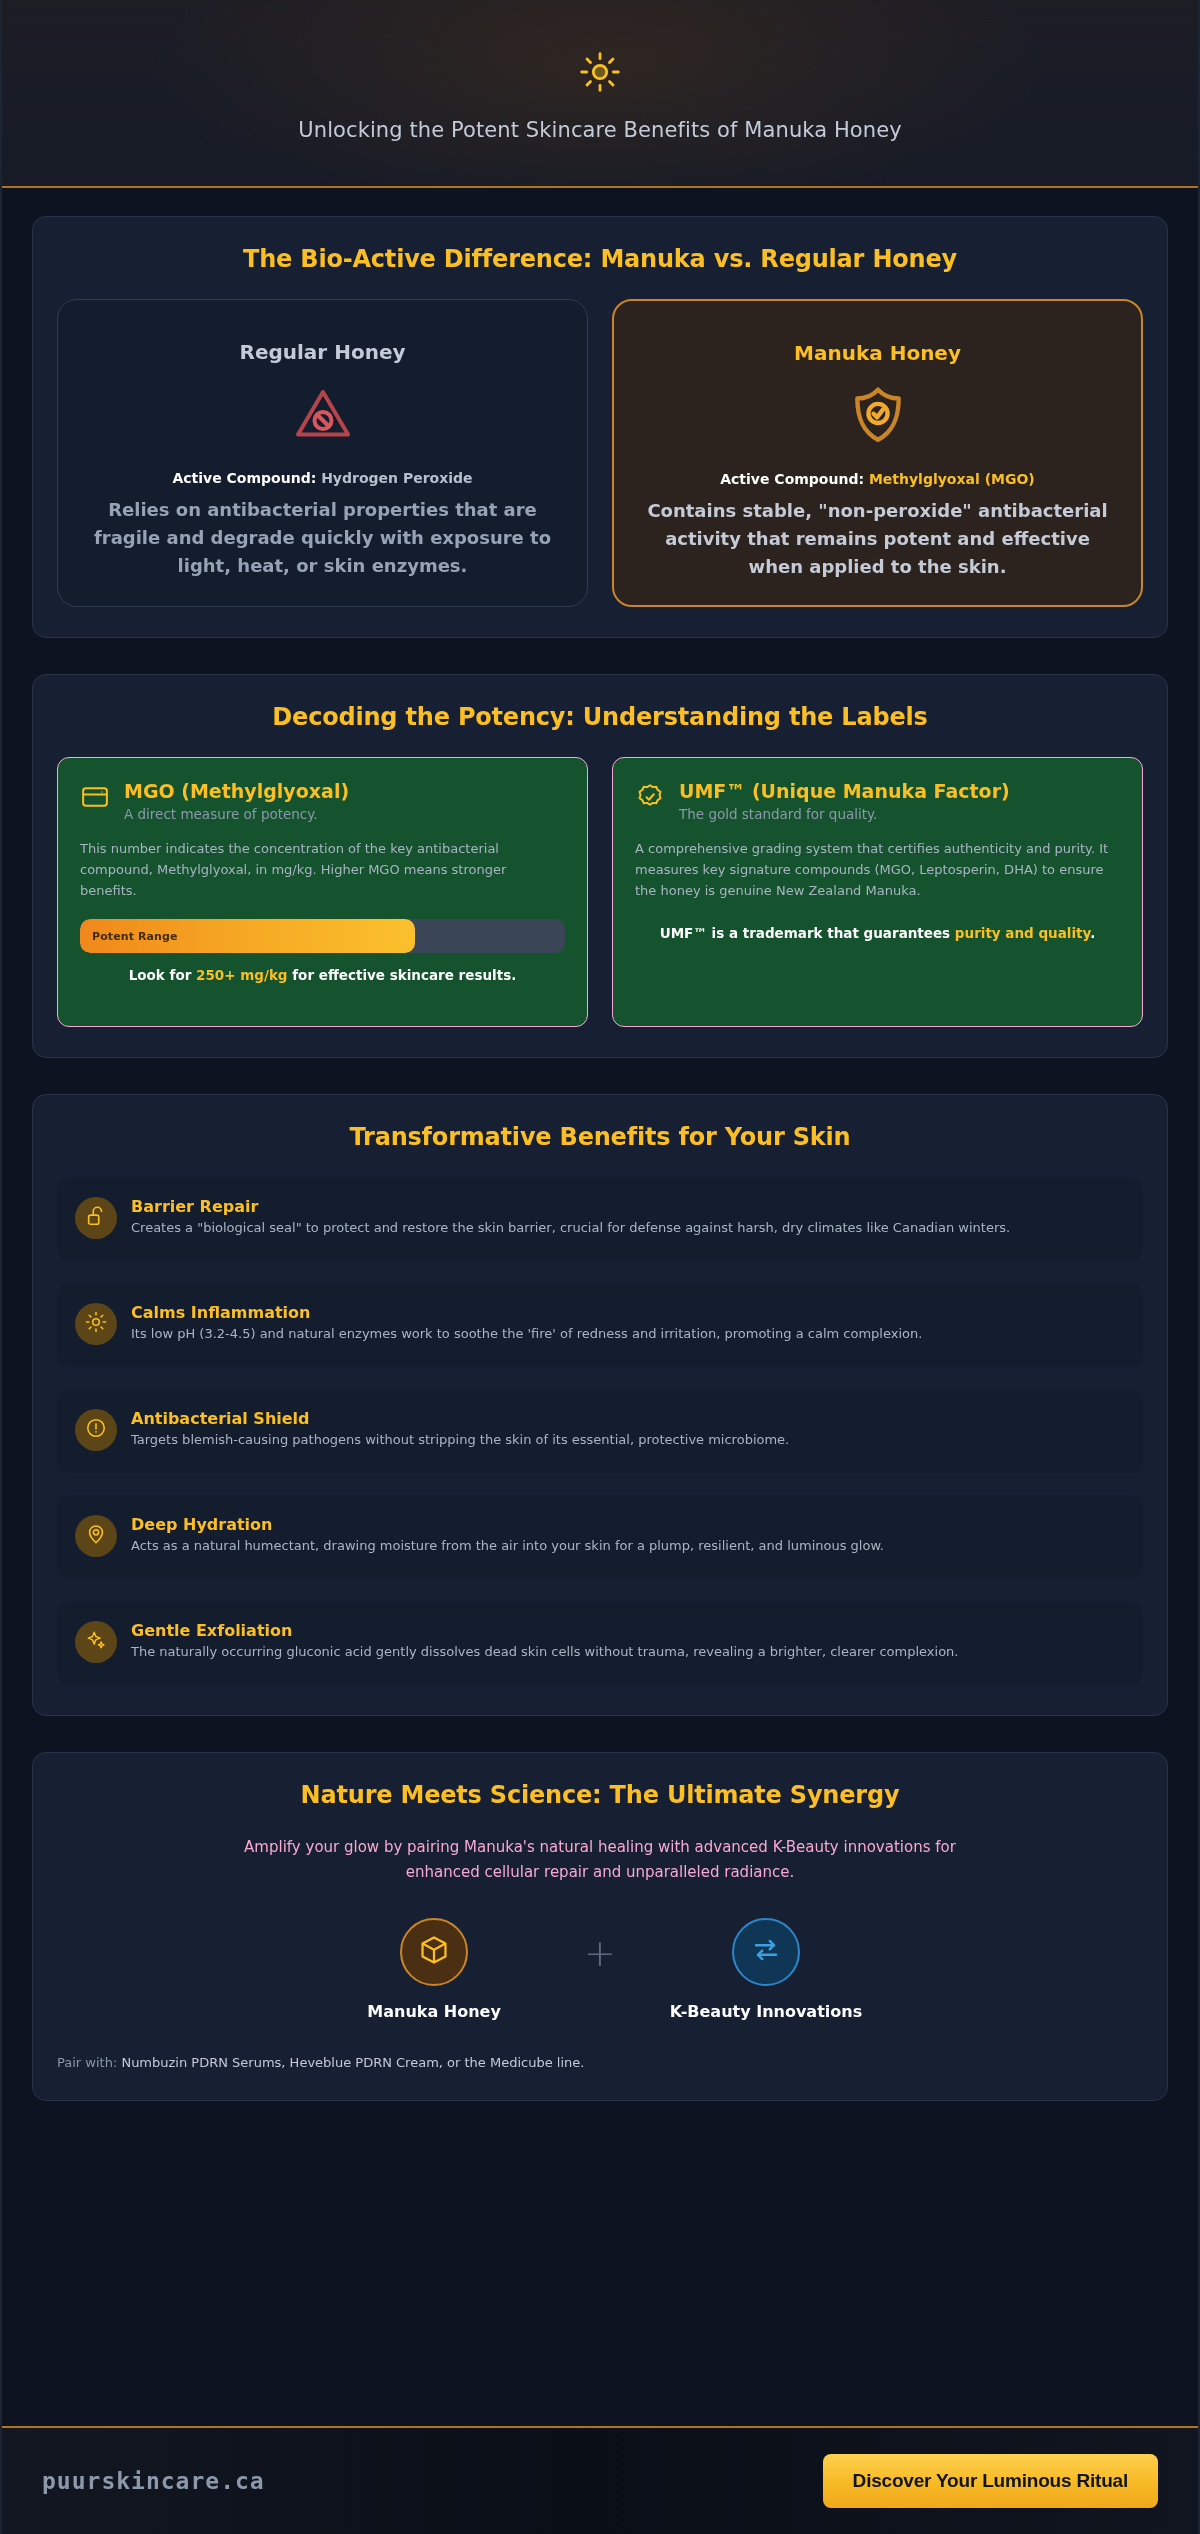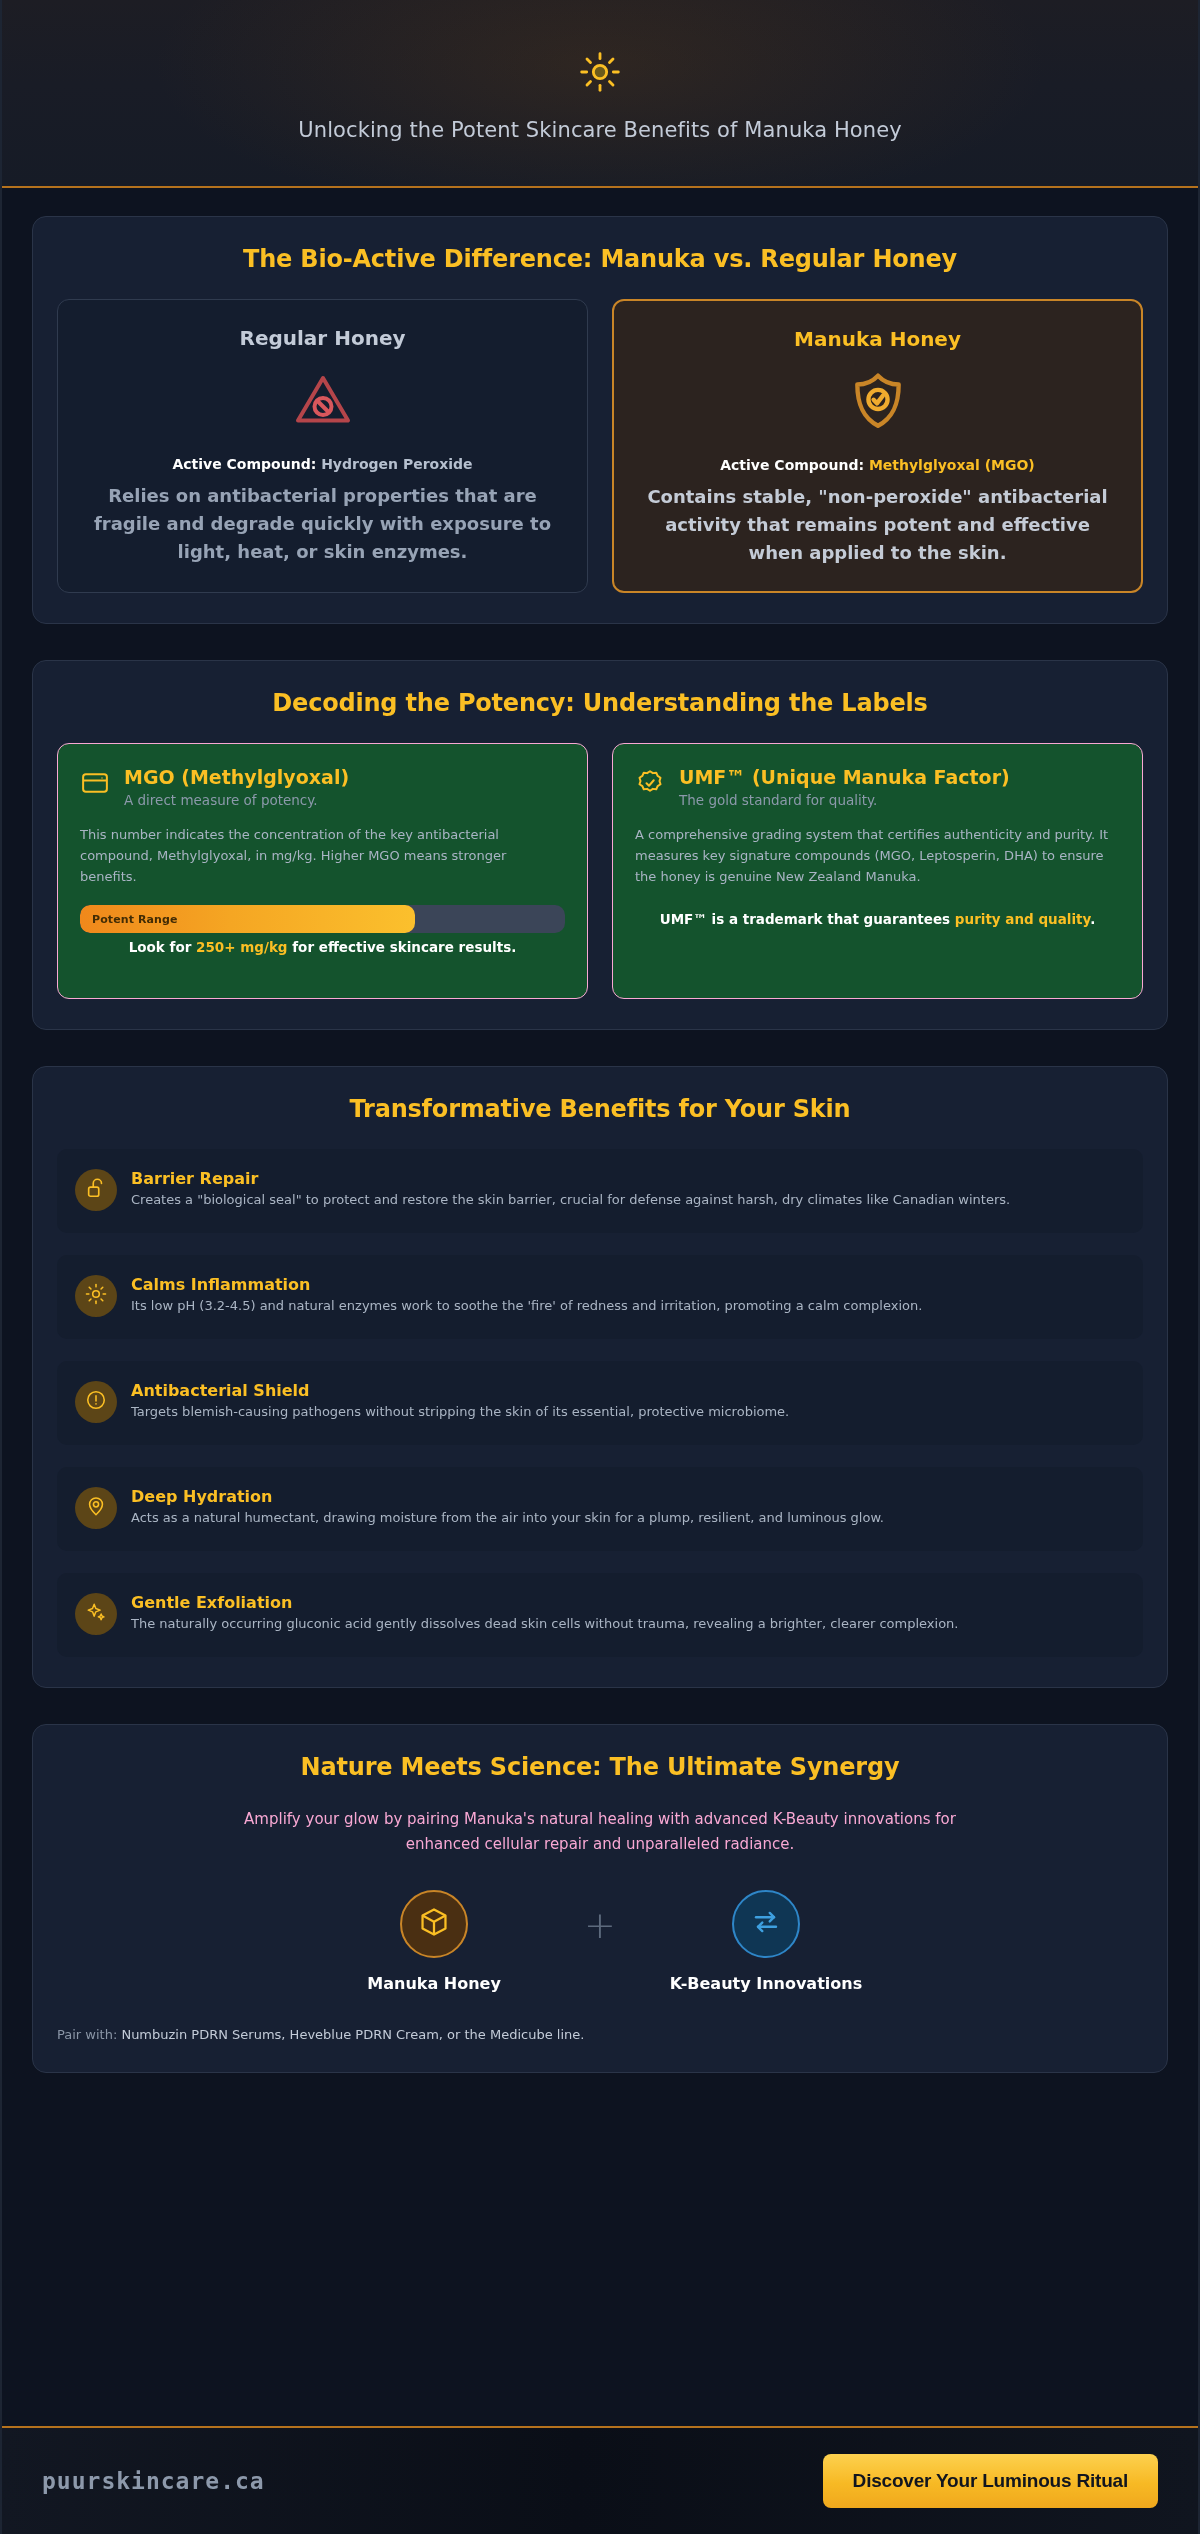--- a/index.html
+++ b/index.html
@@ -74,22 +74,22 @@
     letter-spacing: -0.2px;
   }
 
   
   .compare-grid {
     display: grid;
     grid-template-columns: 1fr 1fr;
     gap: 24px;
   }
   .compare-card {
-    border-radius: 12px;
-    padding: 26px 22px 24px;
+    border-radius: 20px;
+    padding: 40px 22px 24px;
     text-align: center;
   }
   .compare-card.plain {
     background: #141d2e;
     border: 1px solid #303b4f;
   }
   .compare-card.highlight {
     background: #2c231f;
     border: 2px solid #c98527;
   }
@@ -154,22 +154,22 @@
     font-size: 13.5px;
     margin-top: 4px;
   }
   .label-body {
     font-size: 13px;
     line-height: 1.62;
     color: #a9b4c4;
   }
 
   .meter {
-    margin: 18px 0 4px;
-    height: 28px;
+    margin: 18px 0 12px;
+    height: 34px;
     border-radius: 10px;
     background: #3b4558;
     position: relative;
     overflow: hidden;
   }
   .meter-fill {
     position: absolute;
     left: 0; top: 0; bottom: 0;
     width: 69%;
     border-radius: 10px;

